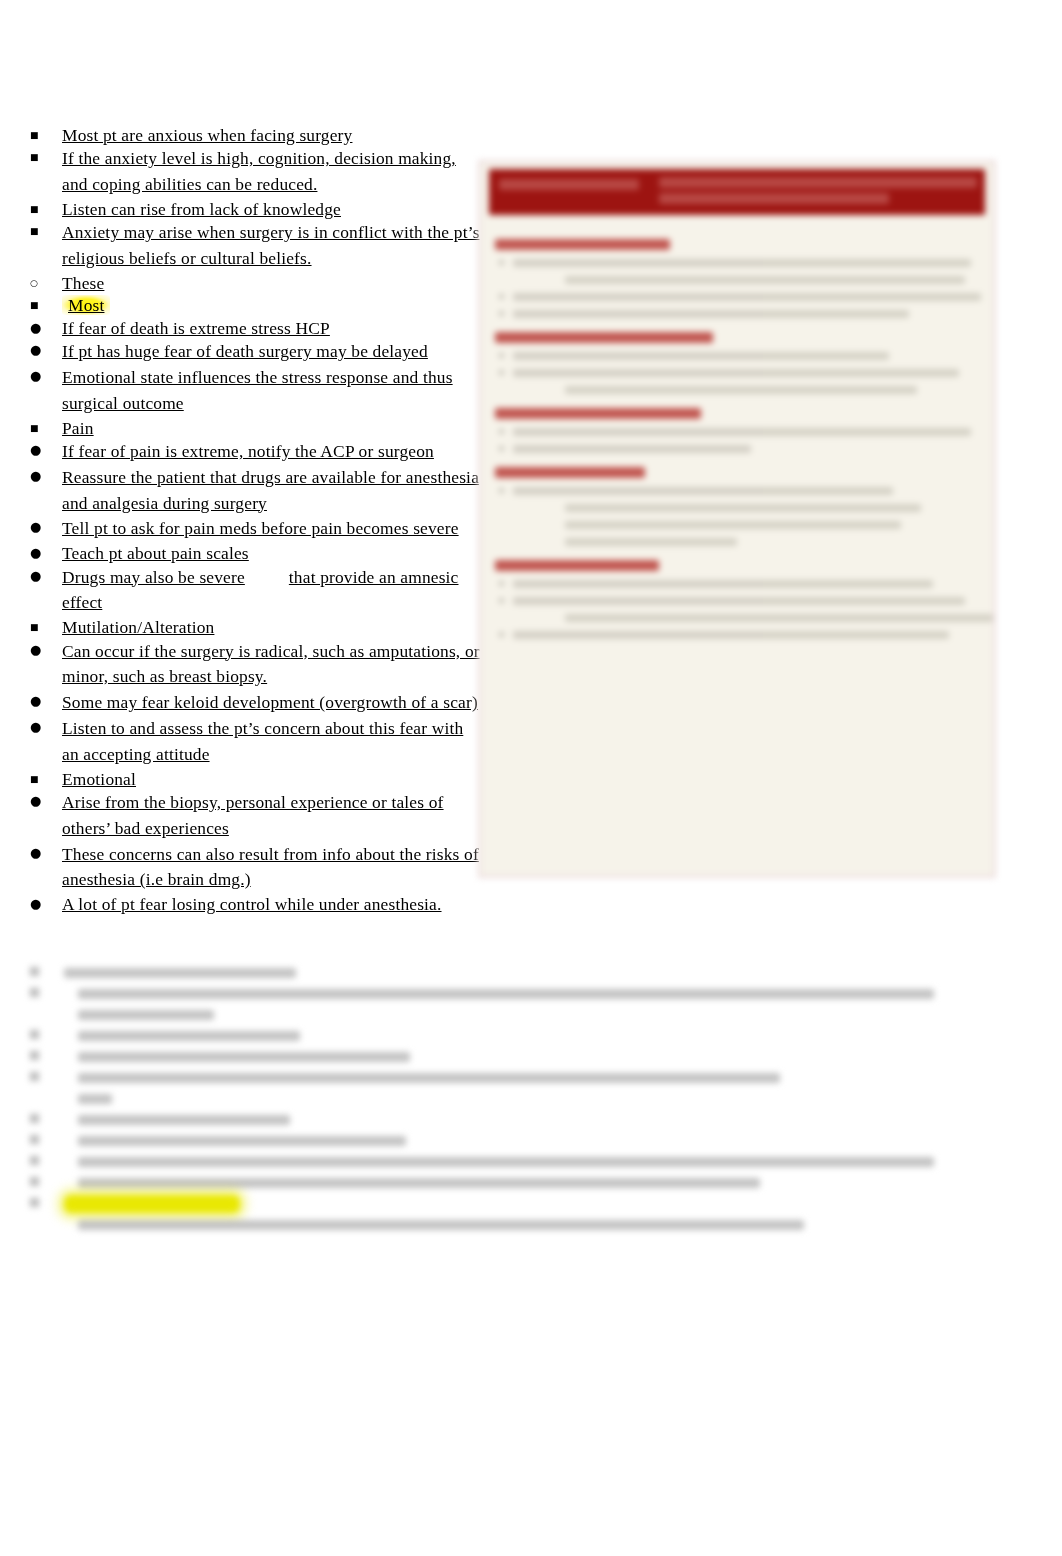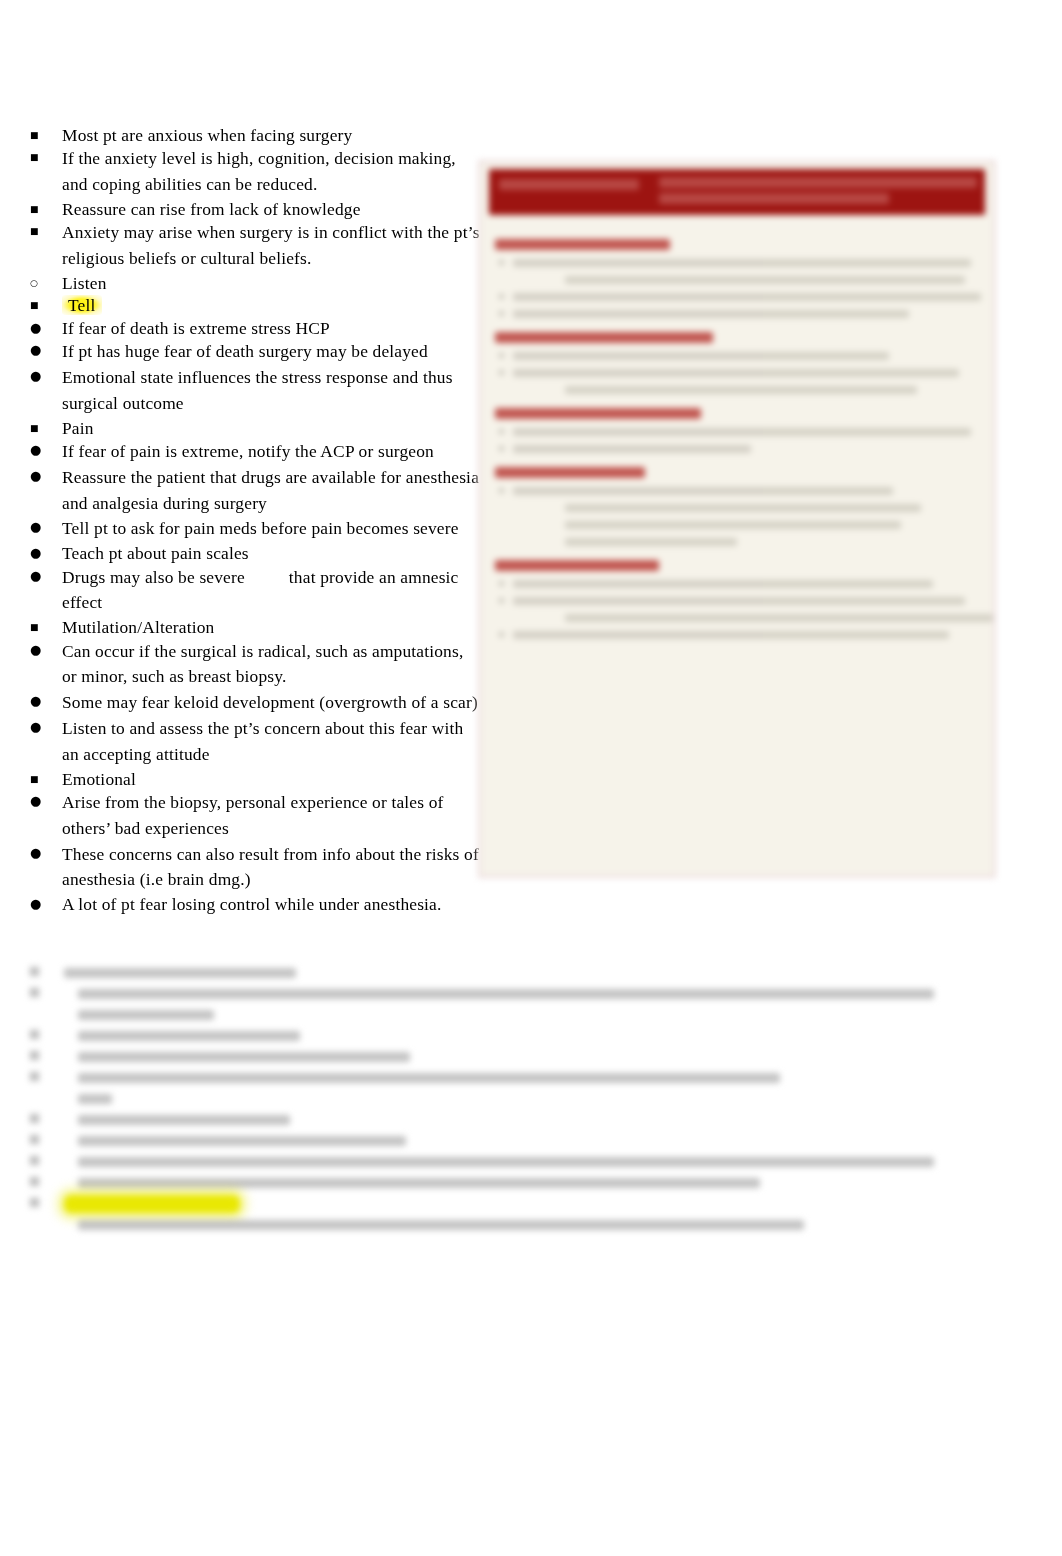--- a/index.html
+++ b/index.html
@@ -49,20 +49,21 @@
     line-height: 22.4px;
     font-family: "DejaVu Sans", sans-serif;
   }
   
   .li.sq  .marker { font-size: 9px;  top: 0px; }
   .li.di  .marker { font-size: 13px; top: 0px; }
   .li.ci  .marker { font-size: 9px;  top: 0px; }
 
   .li .txt {
     display: block;
+    text-decoration: underline;
   }
   
   .li.tall { line-height: 25.8px; }
 
   .hl-glow {
     background: radial-gradient(ellipse at center,
                 rgba(255,241,0,0.95) 0%,
                 rgba(255,241,0,0.85) 42%,
                 rgba(255,245,120,0.45) 68%,
                 rgba(255,255,255,0) 100%);
@@ -189,36 +190,36 @@
       <span class="txt">Most pt are anxious when facing surgery</span>
     </div>
 
     <div class="li sq tall">
       <span class="marker">■</span>
       <span class="txt">If the anxiety level is high, cognition, decision making, and coping abilities can be reduced.</span>
     </div>
 
     <div class="li sq">
       <span class="marker">■</span>
-      <span class="txt">Reassure can rise from lack of knowledge</span>
+      <span class="txt">Listen can rise from lack of knowledge</span>
     </div>
 
     <div class="li sq tall">
       <span class="marker">■</span>
       <span class="txt">Anxiety may arise when surgery is in conflict with the pt’s religious beliefs or cultural beliefs.</span>
     </div>
 
     <div class="li ci">
       <span class="marker">○</span>
-      <span class="txt">Listen</span>
-    </div>
-
-    <div class="li sq">
-      <span class="marker">■</span>
-      <span class="txt"><span class="hl-glow">Tell</span></span>
+      <span class="txt">These</span>
+    </div>
+
+    <div class="li sq">
+      <span class="marker">■</span>
+      <span class="txt"><span class="hl-glow">Most</span></span>
     </div>
 
     <div class="li di">
       <span class="marker">●</span>
       <span class="txt">If fear of death is extreme stress HCP</span>
     </div>
 
     <div class="li di tall">
       <span class="marker">●</span>
       <span class="txt">If pt has huge fear of death surgery may be delayed</span>
@@ -259,21 +260,21 @@
       <span class="txt"><span>Drugs may also be severe</span><span class="gap-run"></span><span>that provide an amnesic effect</span></span>
     </div>
 
     <div class="li sq">
       <span class="marker">■</span>
       <span class="txt">Mutilation/Alteration</span>
     </div>
 
     <div class="li di tall">
       <span class="marker">●</span>
-      <span class="txt">Can occur if the surgical is radical, such as amputations, or minor, such as breast biopsy.</span>
+      <span class="txt">Can occur if the surgery is radical, such as amputations, or minor, such as breast biopsy.</span>
     </div>
 
     <div class="li di tall">
       <span class="marker">●</span>
       <span class="txt">Some may fear keloid development (overgrowth of a scar)</span>
     </div>
 
     <div class="li di tall">
       <span class="marker">●</span>
       <span class="txt">Listen to and assess the pt’s concern about this fear with an accepting attitude</span>

